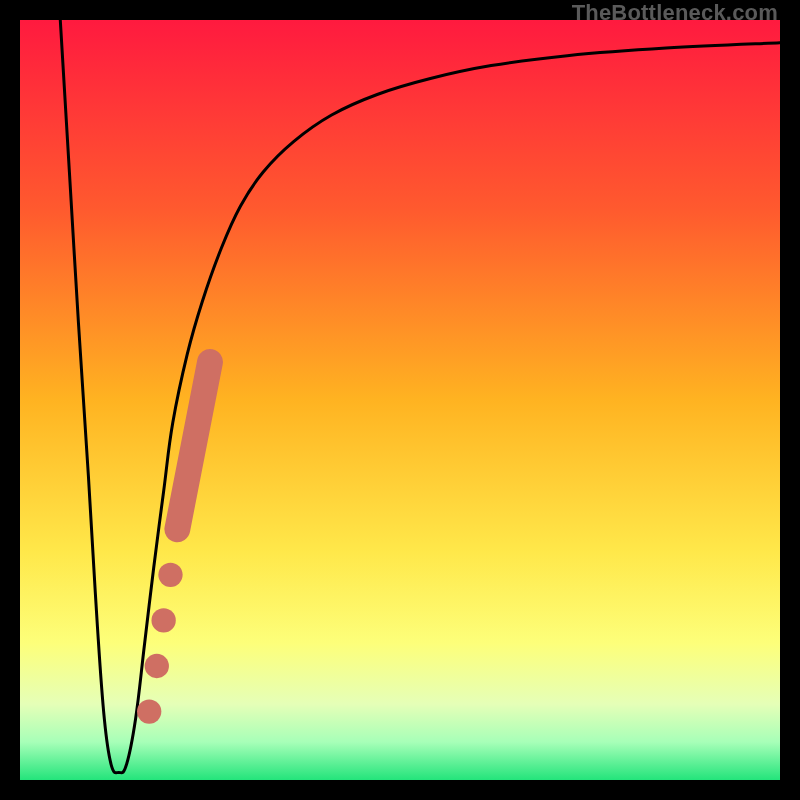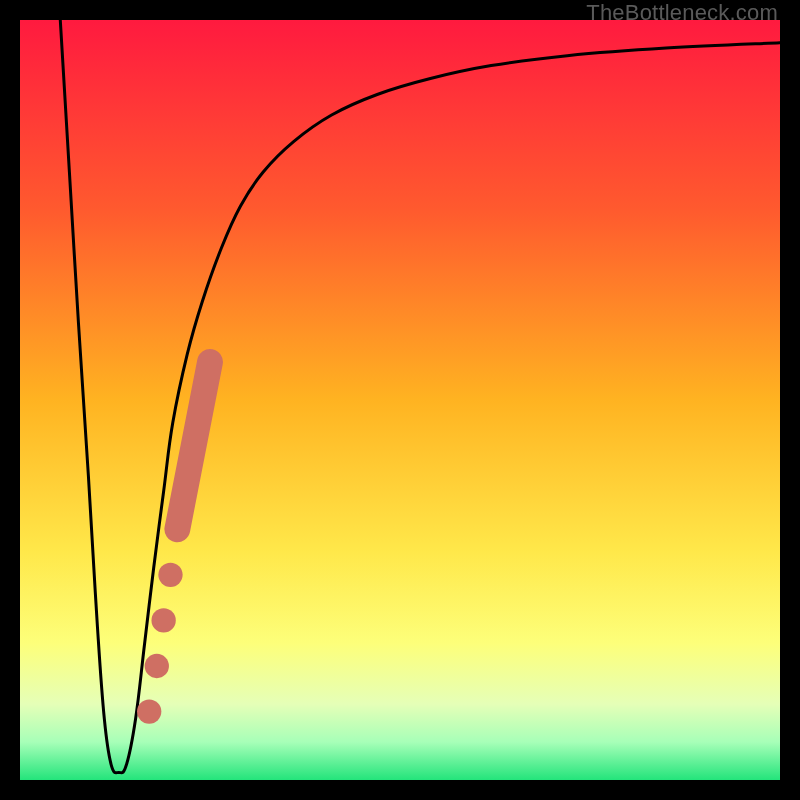--- a/index.html
+++ b/index.html
@@ -25,21 +25,21 @@
     width: 760px;
     height: 760px;
     overflow: hidden;
   }
   .watermark {
     position: absolute;
     top: 0px;
     right: 22px;
     font-family: Arial, Helvetica, sans-serif;
     font-size: 22px;
-    font-weight: 400;
+    font-weight: 700;
     color: #5a5a5a;
     letter-spacing: 0.2px;
     z-index: 50;
   }
   svg { display: block; }
 </style>
 </head>
 <body>
 
 <div class="frame">

